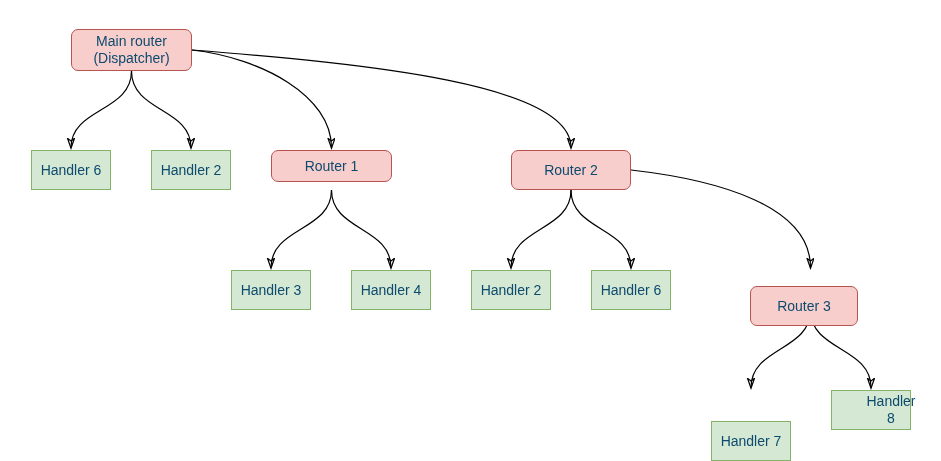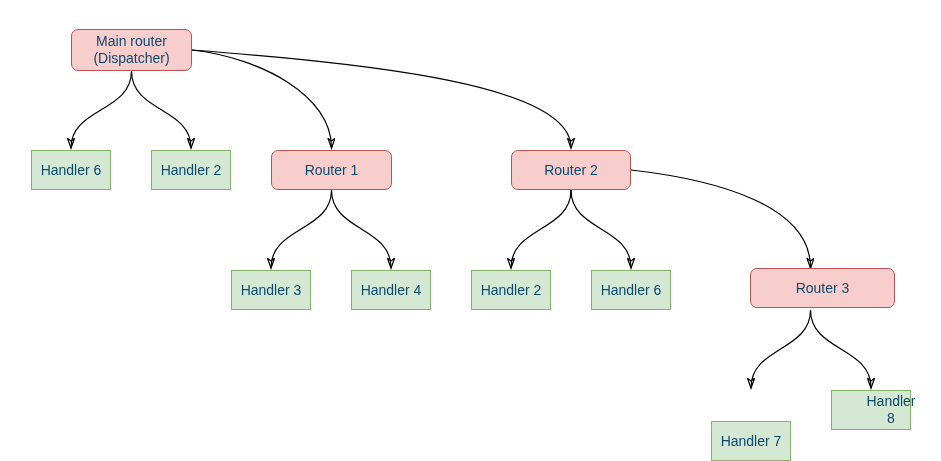--- a/index.html
+++ b/index.html
@@ -34,27 +34,27 @@
     border-radius:7px;
   }
   .node.handler{
     background:var(--handler-fill);
     border:1.3px solid var(--handler-border);
   }
   
   #n-main{left:71px;top:29px;width:121px;height:42px;}
   #n-h1{left:31px;top:150px;width:80px;height:40px;}
   #n-h2{left:151px;top:150px;width:80px;height:40px;}
-  #n-r1{left:271px;top:150px;width:121px;height:40px;}
+  #n-r1{left:271px;top:150px;width:121px;height:32px;}
   #n-r2{left:511px;top:150px;width:120px;height:40px;}
   #n-h3{left:231px;top:270px;width:80px;height:40px;}
   #n-h4{left:351px;top:270px;width:80px;height:40px;}
   #n-h5{left:471px;top:270px;width:80px;height:40px;}
   #n-h6{left:591px;top:270px;width:80px;height:40px;}
-  #n-r3{left:750px;top:268px;width:145px;height:40px;}
+  #n-r3{left:750px;top:286px;width:108px;height:40px;}
   #n-h7{left:711px;top:390px;width:80px;height:40px;margin-top:31px;}
   #n-h8{left:831px;top:390px;width:80px;height:40px;padding-left:40px;}
 </style>
 </head>
 <body>
 
 <div class="canvas">
 
   <svg class="edges" viewBox="0 0 941 461" xmlns="http://www.w3.org/2000/svg">
     <defs>

